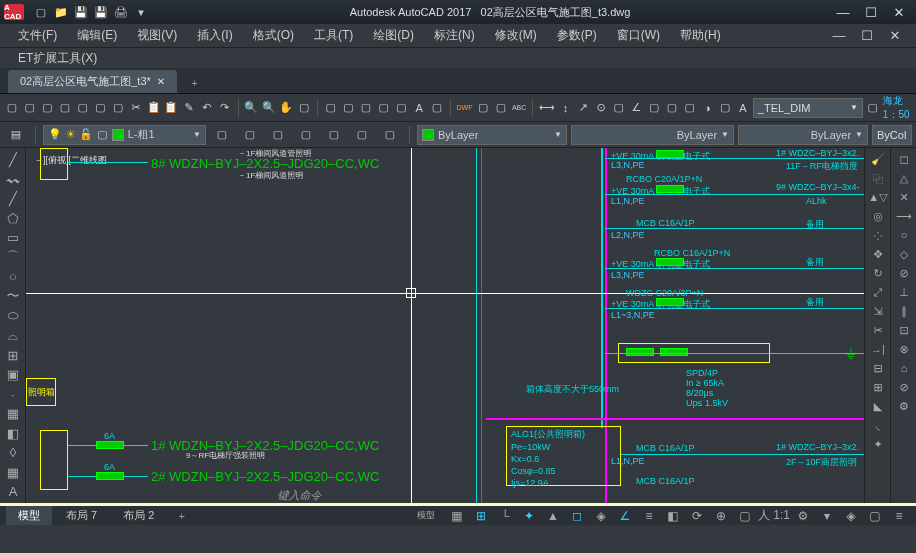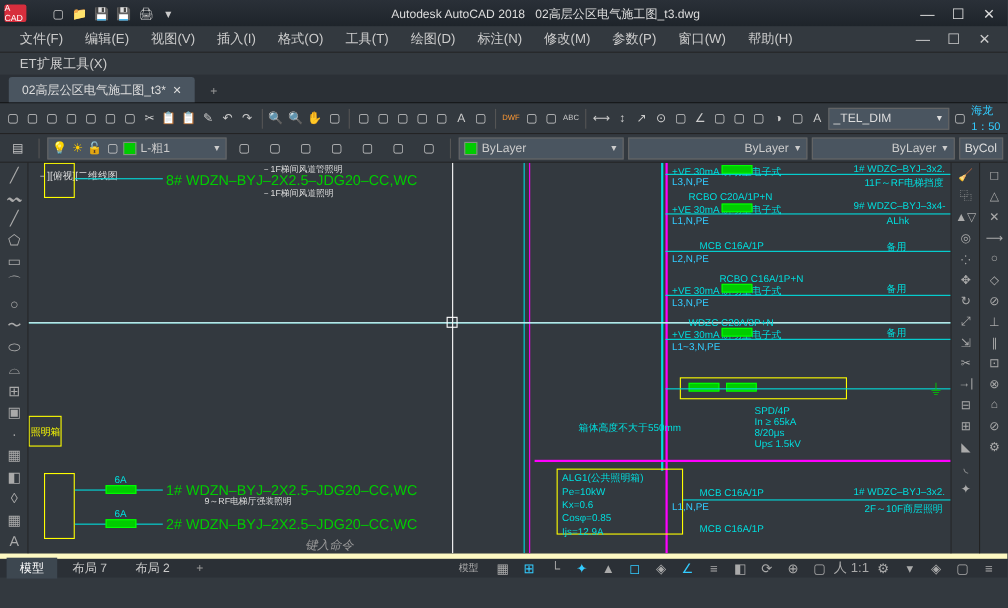--- a/index.html
+++ b/index.html
@@ -1,18 +1,18 @@
 <!DOCTYPE html>
 <html><head>
 <meta charset="utf-8">
 <style>
 *{margin:0;padding:0;box-sizing:border-box;font-family:"Microsoft YaHei",Arial,sans-serif;font-size:11px;user-select:none}
 body{background:#33393f;color:#ccc;width:916px;height:553px;overflow:hidden;position:relative}
 .titlebar{height:24px;background:linear-gradient(#2a3038,#1e242a);display:flex;align-items:center;padding:0 4px;color:#ddd}
-.app-logo{width:20px;height:16px;background:#d72e3d;color:#fff;font-size:8px;font-weight:normal;display:flex;align-items:center;justify-content:center;margin-right:20px;border-radius:2px}
+.app-logo{width:20px;height:16px;background:#d72e3d;color:#fff;font-size:8px;font-weight:bold;display:flex;align-items:center;justify-content:center;margin-right:8px;border-radius:2px}
 .qat{display:flex;gap:2px;align-items:center}
 .qat-btn{width:18px;height:18px;display:flex;align-items:center;justify-content:center;color:#ccc;cursor:pointer}
 .title-text{flex:1;text-align:center;font-size:11px;color:#ddd}
 .win-controls{display:flex;gap:2px}
 .win-btn{width:26px;height:18px;display:flex;align-items:center;justify-content:center;cursor:pointer;font-size:13px}
 .menubar{height:24px;background:#33393f;display:flex;align-items:center;padding:0 8px;gap:0;border-bottom:1px solid #222}
 .menu-item{padding:3px 10px;cursor:pointer;color:#ccc;font-size:12px}
 .menubar2{height:20px;background:#33393f;display:flex;align-items:center;padding:0 8px}
 .minimize-btn{margin-left:auto;display:flex;gap:2px}
 .doctabs{height:26px;background:#2b3036;display:flex;align-items:flex-end;padding:0 8px;gap:4px;border-bottom:1px solid #111}
@@ -42,42 +42,42 @@
 .ybox{position:absolute;border:1px solid #ff0}
 .gtxt{position:absolute;color:#0c0;font-size:13px;white-space:nowrap}
 .ctxt{position:absolute;color:#0dd;font-size:9px;white-space:nowrap}
 .wtxt{position:absolute;color:#ddd;font-size:9px;white-space:nowrap}
 .ytxt{position:absolute;color:#ff0;font-size:9px;white-space:nowrap}
 .bhtxt{position:absolute;color:#3cf;font-size:9px;white-space:nowrap}
 .cross{position:absolute;width:10px;height:10px;border:1px solid #fff}
 .crossv{position:absolute;width:1px;background:#fff}
 .crossh{position:absolute;height:1px;background:#fff}
 .cmdline{position:absolute;bottom:0;left:30%;color:#999;font-size:11px;font-style:italic}
-.layouttabs{height:22px;background:#2b3036;display:flex;align-items:center;padding:0 6px;gap:2px;border-top:5px solid #fef9c3}
+.layouttabs{height:22px;background:#2b3036;display:flex;align-items:center;padding:0 6px;gap:2px;border-top:3px solid #fef9c3}
 .lt-tab{padding:2px 12px;cursor:pointer;color:#ccc;font-size:11px}
 .lt-tab.active{background:#3d4750;color:#fff}
 .lt-add{padding:2px 10px;cursor:pointer;color:#999}
 .status-right{margin-left:auto;display:flex;gap:2px;align-items:center}
 .sbtn{width:22px;height:20px;display:flex;align-items:center;justify-content:center;cursor:pointer;color:#aaa;font-size:12px}
 .sbtn.on{color:#3cf}
 </style>
 </head>
 <body>
 
 <div class="titlebar">
   <div class="app-logo">A CAD</div>
   <div class="qat">
     <div class="qat-btn">▢</div>
     <div class="qat-btn">📁</div>
     <div class="qat-btn">💾</div>
     <div class="qat-btn">💾</div>
     <div class="qat-btn">🖨</div>
     <div class="qat-btn">▾</div>
   </div>
-  <div class="title-text"><span>Autodesk AutoCAD 2018</span>&nbsp;&nbsp;&nbsp;<span>02高层公区电气施工图_t3.dwg</span></div>
+  <div class="title-text"><span>Autodesk AutoCAD 2017</span>&nbsp;&nbsp;&nbsp;<span>02高层公区电气施工图_t3.dwg</span></div>
   <div class="win-controls">
     <div class="win-btn">—</div>
     <div class="win-btn">☐</div>
     <div class="win-btn">✕</div>
   </div>
 </div>
 
 <div class="menubar">
   <div class="menu-item">文件(F)</div>
   <div class="menu-item">编辑(E)</div>

